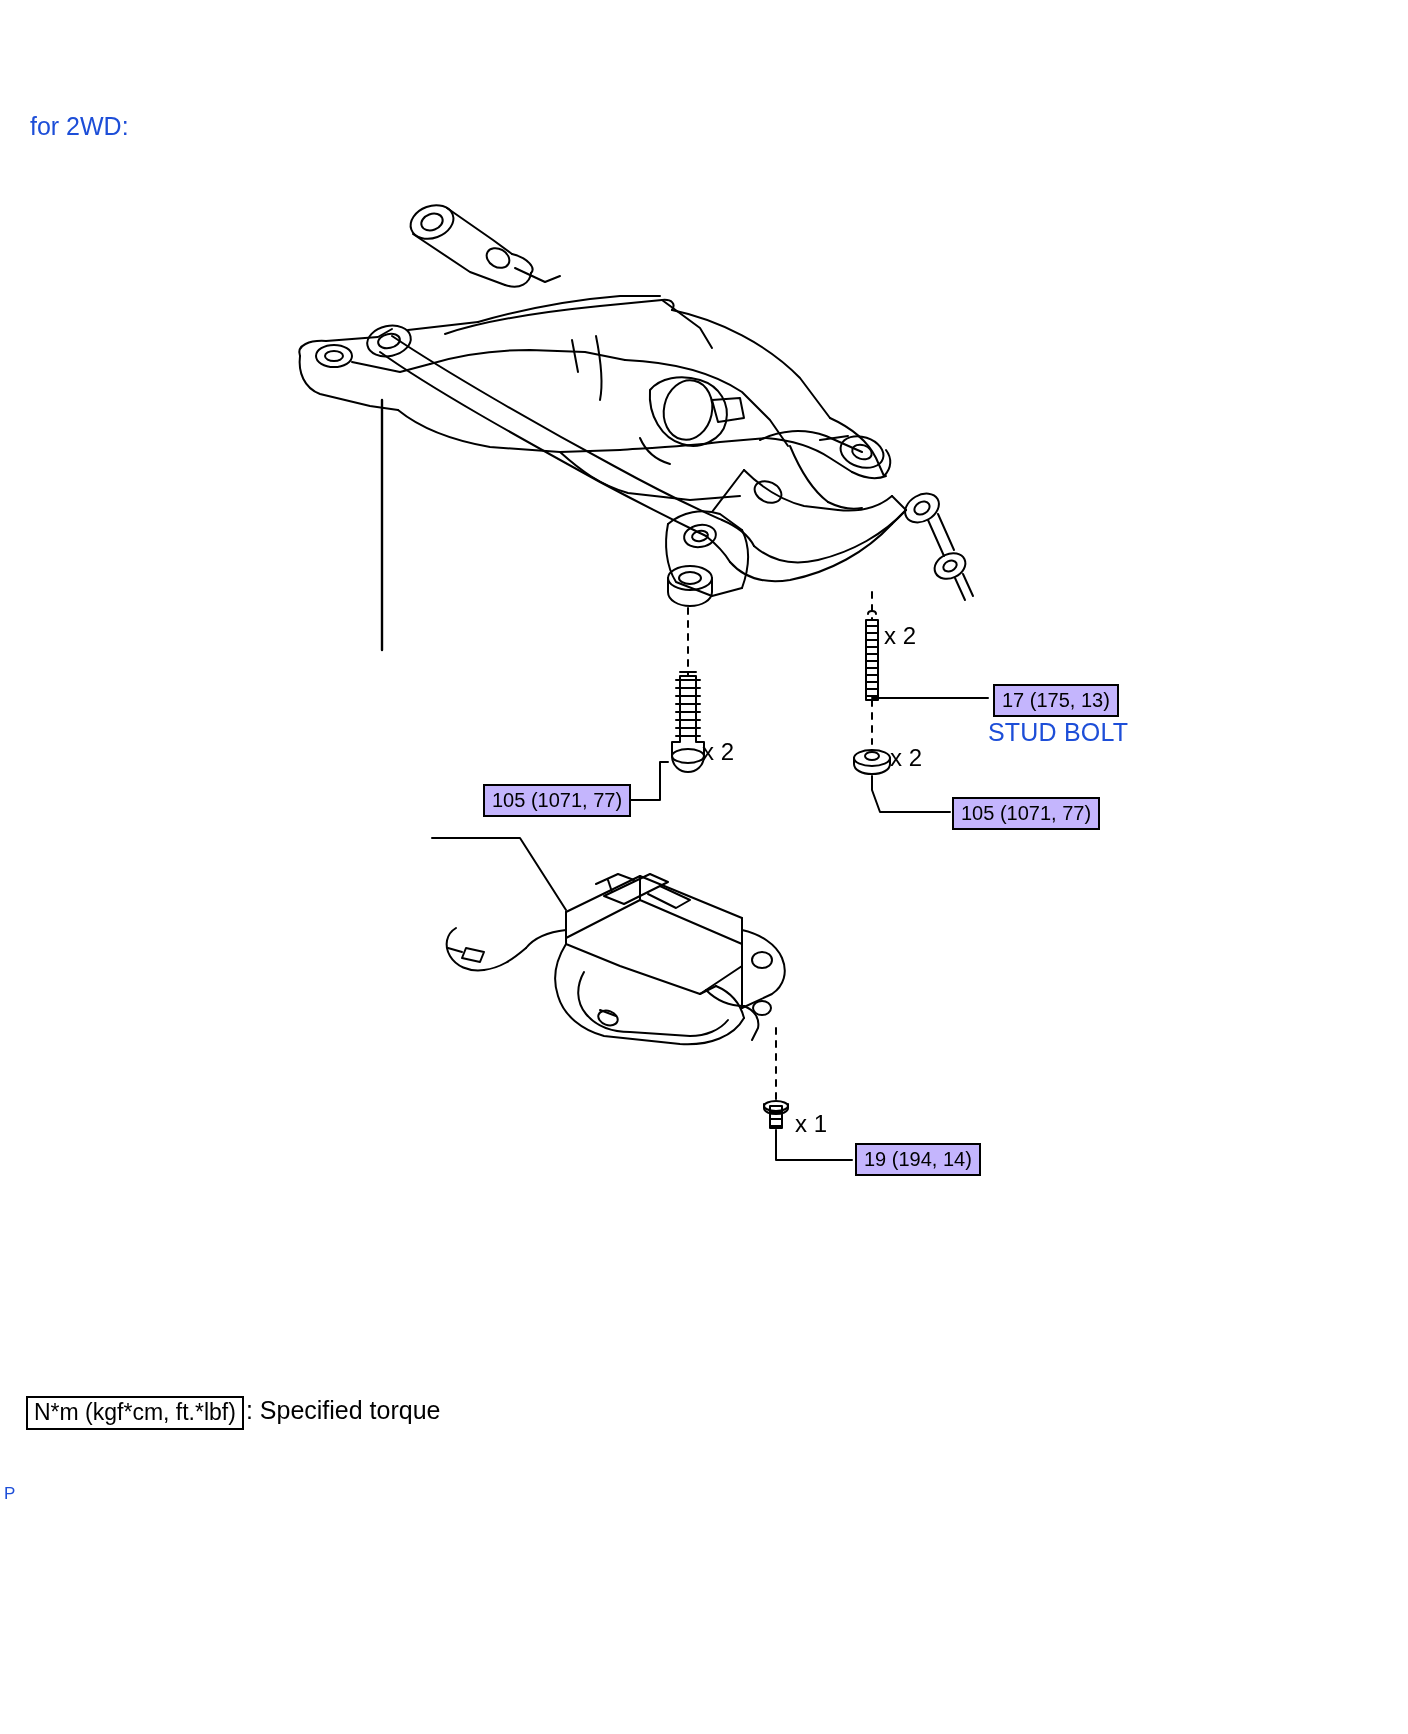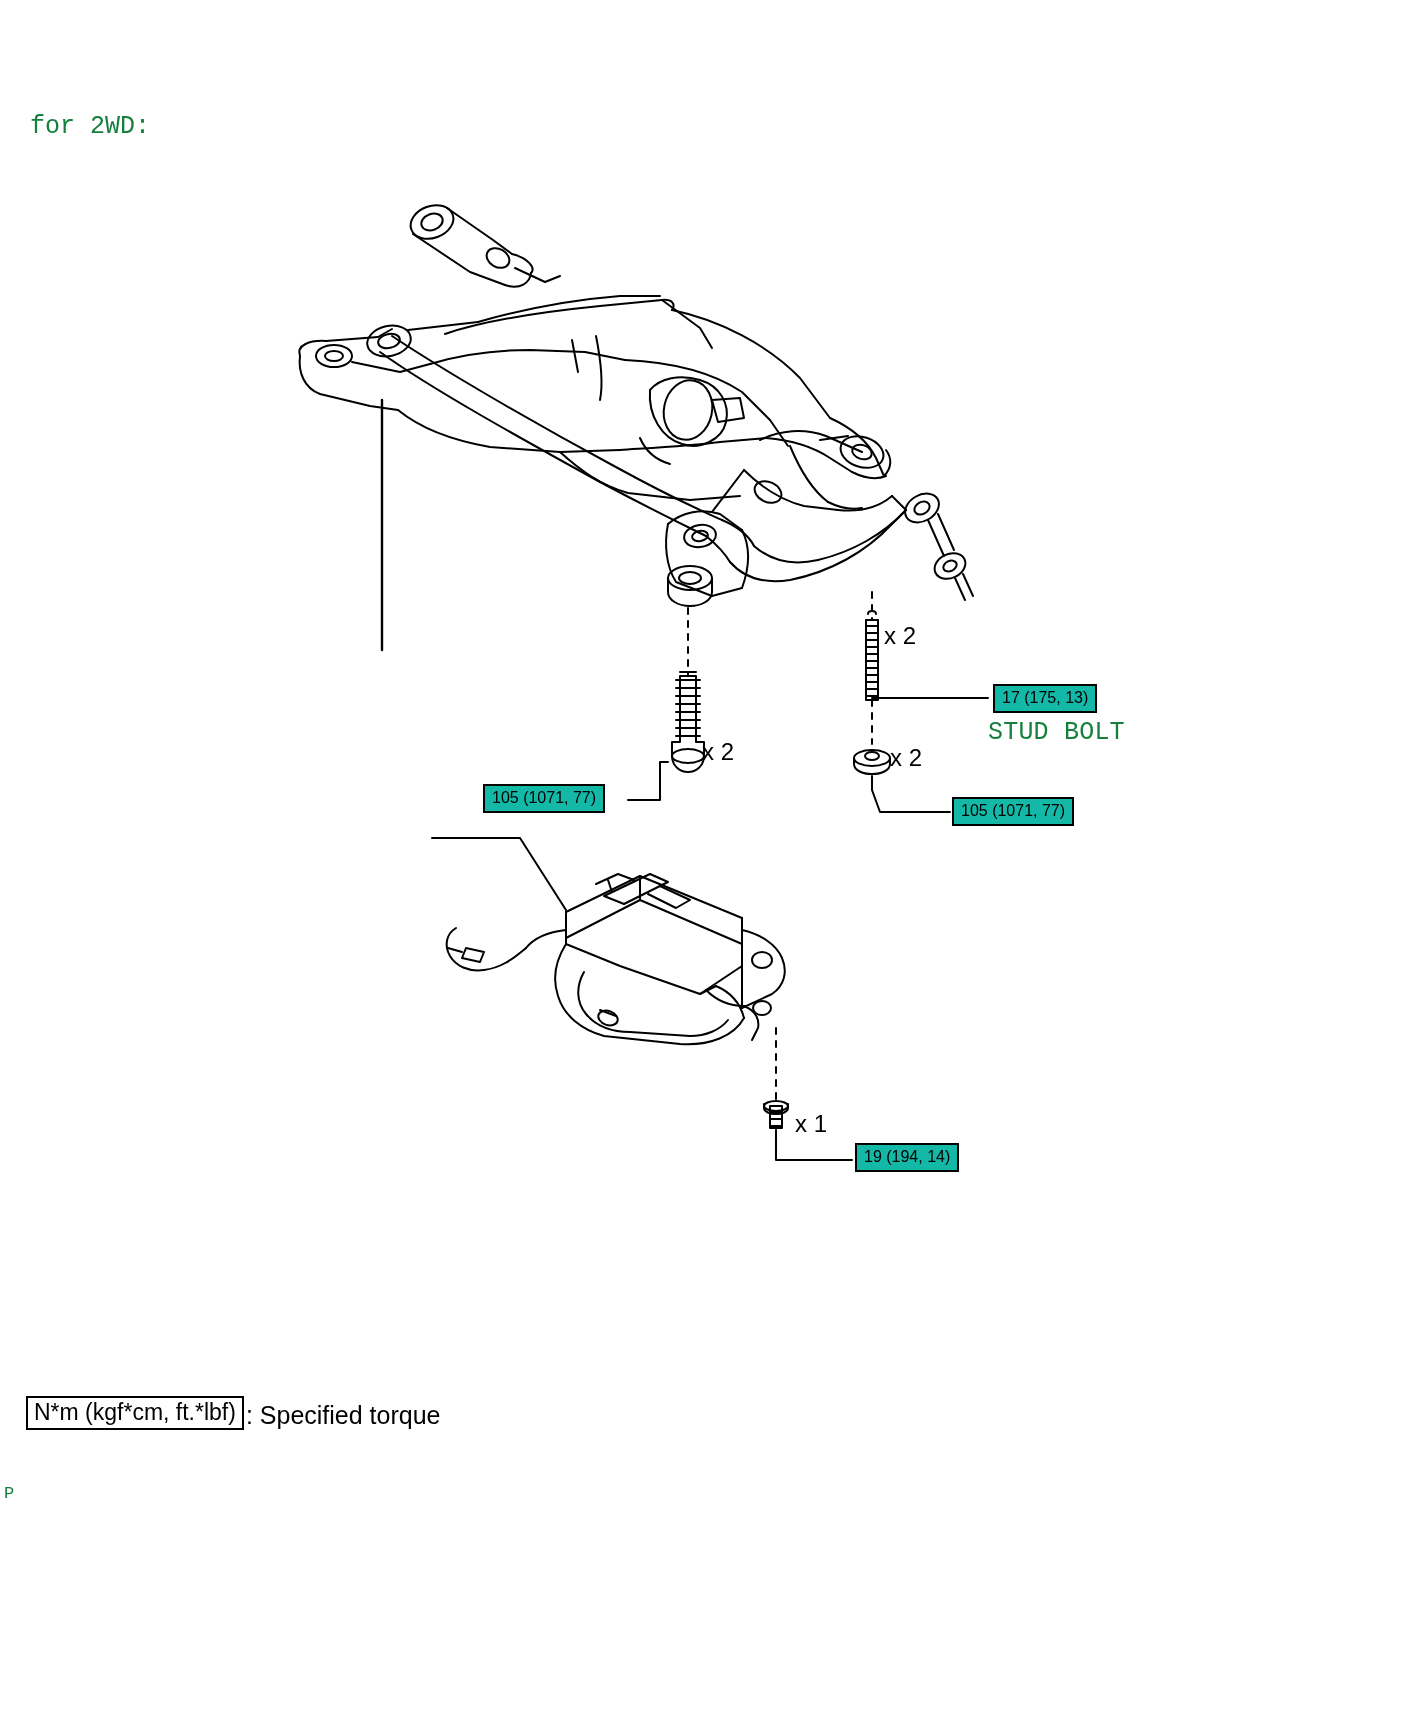--- a/index.html
+++ b/index.html
@@ -15,22 +15,22 @@
     color: #000000;
     overflow: hidden;
   }
   .page {
     position: absolute;
     inset: 0;
   }
   .label {
     position: absolute;
     white-space: nowrap;
-    font-family: Liberation Mono, monospace;
-    color: #15803d;
+    font-family: Liberation Sans, sans-serif;
+    color: #1d4ed8;
   }
   #heading-2wd {
     left: 30px;
     top: 112px;
     font-size: 25px;
   }
   #rear-suspension-member-label {
     left: 222px;
     top: 658px;
     font-size: 25px;
@@ -45,22 +45,22 @@
   #stud-bolt-label {
     left: 988px;
     top: 718px;
     font-size: 25px;
     letter-spacing: 0.2px;
     text-align: right;
   }
   .torque-box {
     position: absolute;
     border: 2px solid #000;
-    background: #14b8a6;
-    font-size: 16px;
+    background: #c4b5fd;
+    font-size: 20px;
     padding: 4px 7px 5px 7px;
     line-height: 1;
     white-space: nowrap;
   }
   #torque-box-1 { left: 483px; top: 784px; }
   #torque-box-2 { left: 952px; top: 797px; }
   #torque-box-3 { left: 993px; top: 684px; }
   #torque-box-4 { left: 855px; top: 1143px; }
 
   .qty {
@@ -71,21 +71,21 @@
   #qty-1 { left: 702px; top: 738px; }
   #qty-2 { left: 884px; top: 622px; }
   #qty-3 { left: 890px; top: 744px; }
   #qty-4 { left: 795px; top: 1110px; }
 
   #legend {
     position: absolute;
     left: 26px;
     top: 1396px;
     display: flex;
-    align-items: flex-end;
+    align-items: flex-start;
     font-size: 25px;
     white-space: nowrap;
   }
   #legend .legend-box {
     border: 2px solid #000;
     padding: 3px 6px 4px 6px;
     font-size: 23px;
     line-height: 1;
   }
   #legend .legend-text {

